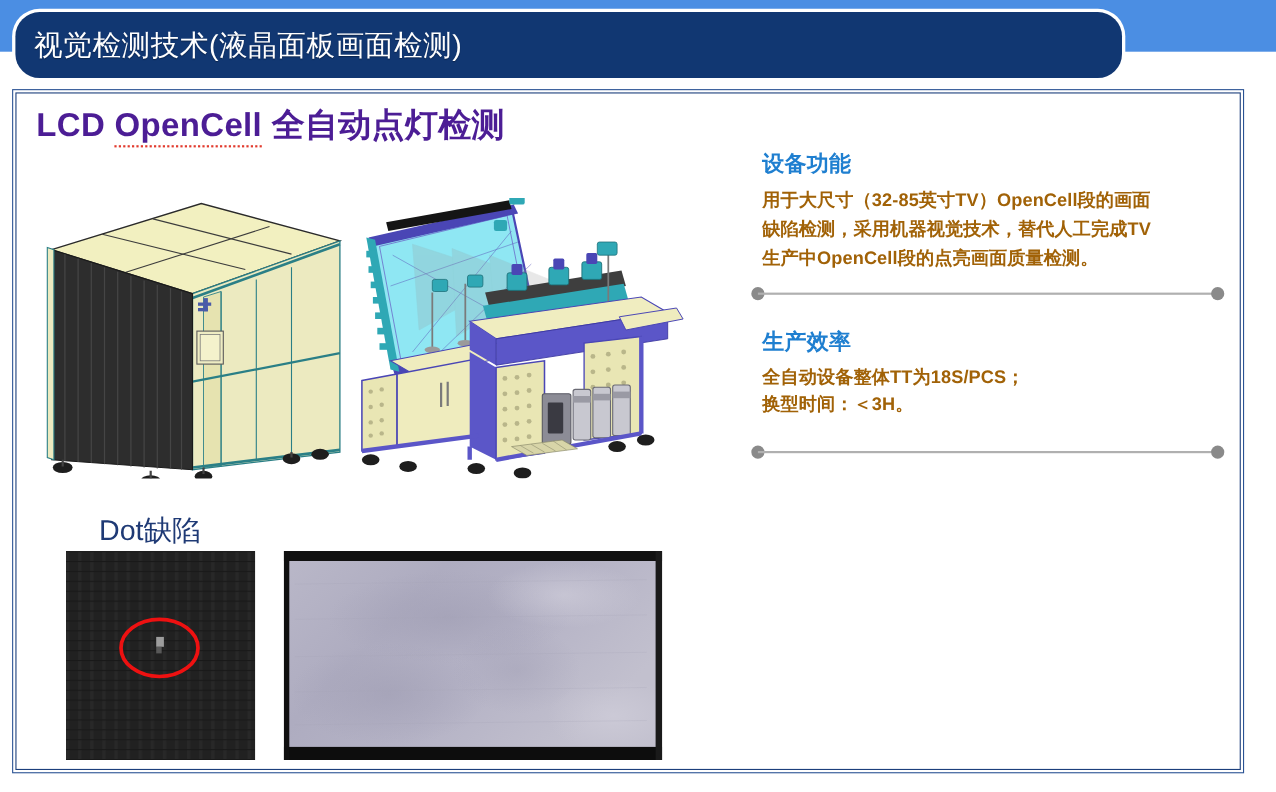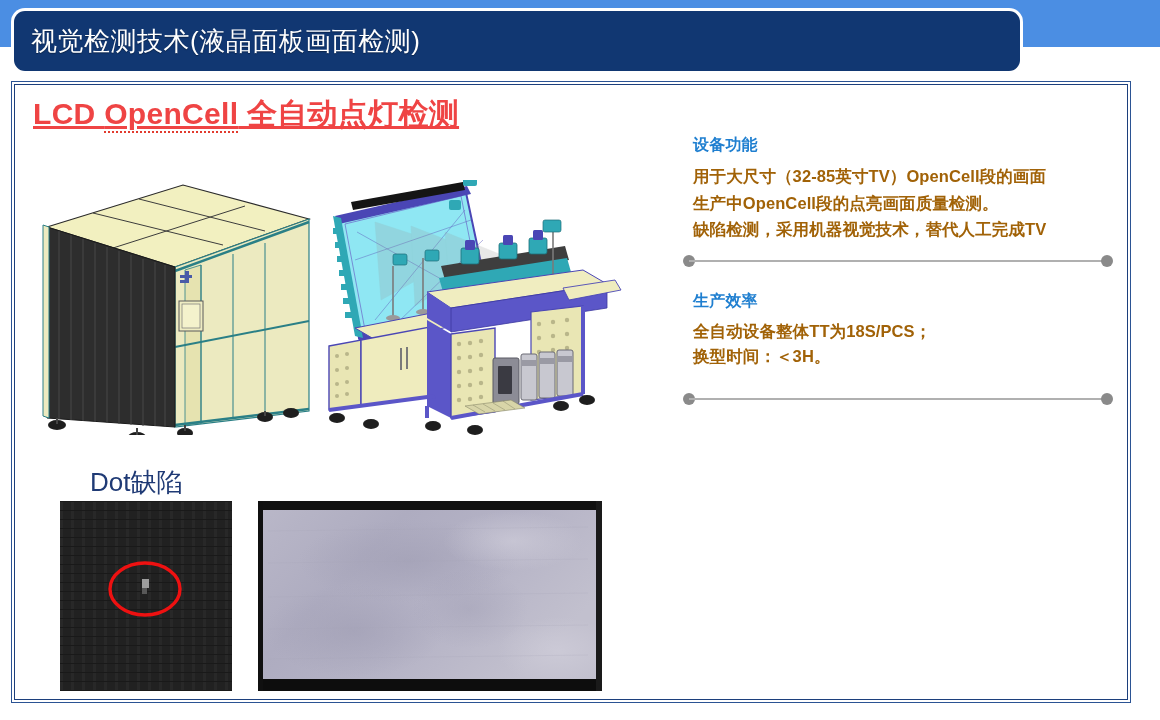--- a/index.html
+++ b/index.html
@@ -4,59 +4,59 @@
 <style>
   html,body{margin:0;padding:0;}
   body{
     width:1160px;height:720px;background:#ffffff;position:relative;overflow:hidden;
     font-family:"Liberation Sans","DejaVu Sans",sans-serif;
   }
   
   .top-band{position:absolute;left:0;top:0;width:1160px;height:47px;background:#4b8ee3;}
   .title-plate{
     position:absolute;left:14px;top:11px;width:1006px;height:60px;
-    background:#113772;border-radius:11px;
+    background:#113772;border-radius:22px;
     box-shadow:0 0 0 3px #ffffff;
     display:flex;align-items:center;
   }
   .title-plate .title-text{
     color:#ffffff;font-size:26px;letter-spacing:.5px;padding-left:17px;
     white-space:nowrap;font-weight:400;
     text-shadow:0 1px 1px rgba(0,0,0,.35);
   }
   
   .frame{
     position:absolute;left:14px;top:84px;width:1114px;height:616px;
     background:#ffffff;border:1px solid #1c3f7c;
     box-shadow:0 0 0 2px #ffffff, 0 0 0 3px #2b5394;
     box-sizing:border-box;
   }
   .sec-title{
-    position:absolute;left:18px;top:9px;font-size:30px;font-weight:bold;color:#ef4444;
-    white-space:nowrap;letter-spacing:.3px;text-decoration:underline;
+    position:absolute;left:18px;top:9px;font-size:30px;font-weight:bold;color:#4c1d95;
+    white-space:nowrap;letter-spacing:.3px;
   }
   .sec-title .squig{
     border-bottom:2px dotted #e23b2e;padding-bottom:1px;
   }
   
   .cad-a{position:absolute;left:18px;top:90px;width:290px;height:260px;}
   .cad-b{position:absolute;left:300px;top:95px;width:310px;height:255px;}
   
   .dlabel{
     position:absolute;color:#1f3a75;font-size:26px;font-weight:400;white-space:nowrap;
   }
   .dot-label{left:75px;top:380px;}
   .mura-label{left:340px;top:378px;}
   .dot-img{position:absolute;left:45px;top:416px;width:172px;height:190px;}
   .mura-img{position:absolute;left:243px;top:416px;width:344px;height:190px;}
   
   .rcol{position:absolute;left:660px;top:50px;width:440px;}
   .block{position:relative;margin-bottom:0;}
   .bhead{
-    color:#1f7fd0;font-size:16px;font-weight:bold;margin:0 0 7px 18px;letter-spacing:.2px;
+    color:#1f7fd0;font-size:20px;font-weight:bold;margin:0 0 7px 18px;letter-spacing:.2px;
   }
   .bbody{
     color:#a16207;font-size:16.5px;font-weight:bold;line-height:1.62;margin:0 0 10px 18px;
     letter-spacing:.1px;
   }
   .divider{position:relative;height:16px;margin:0 0 0 6px;width:432px;}
   .divider .ln{position:absolute;left:8px;top:7px;height:2px;width:416px;background:#b0b0b0;}
   .divider .d1,.divider .d2{
     position:absolute;top:2px;width:12px;height:12px;border-radius:50%;background:#8a8a8a;
   }
@@ -343,22 +343,22 @@
     <rect x="0" y="0" width="5" height="190" fill="#101010"></rect>
     <rect x="338" y="0" width="6" height="190" fill="#1a1a1a"></rect>
   </svg>
 
   <div class="rcol">
 
     <div class="block">
       <div class="bhead">设备功能</div>
       <div class="bbody">
         <div>用于大尺寸（32-85英寸TV）OpenCell段的画面</div>
+        <div>缺陷检测，采用机器视觉技术，替代人工完成TV</div>
         <div>生产中OpenCell段的点亮画面质量检测。</div>
-        <div>缺陷检测，采用机器视觉技术，替代人工完成TV</div>
       </div>
       <div class="divider">
         <span class="d1"></span>
         <span class="ln"></span>
         <span class="d2"></span>
       </div>
     </div>
 
 
     <div class="block" style="margin-top:22px;">

